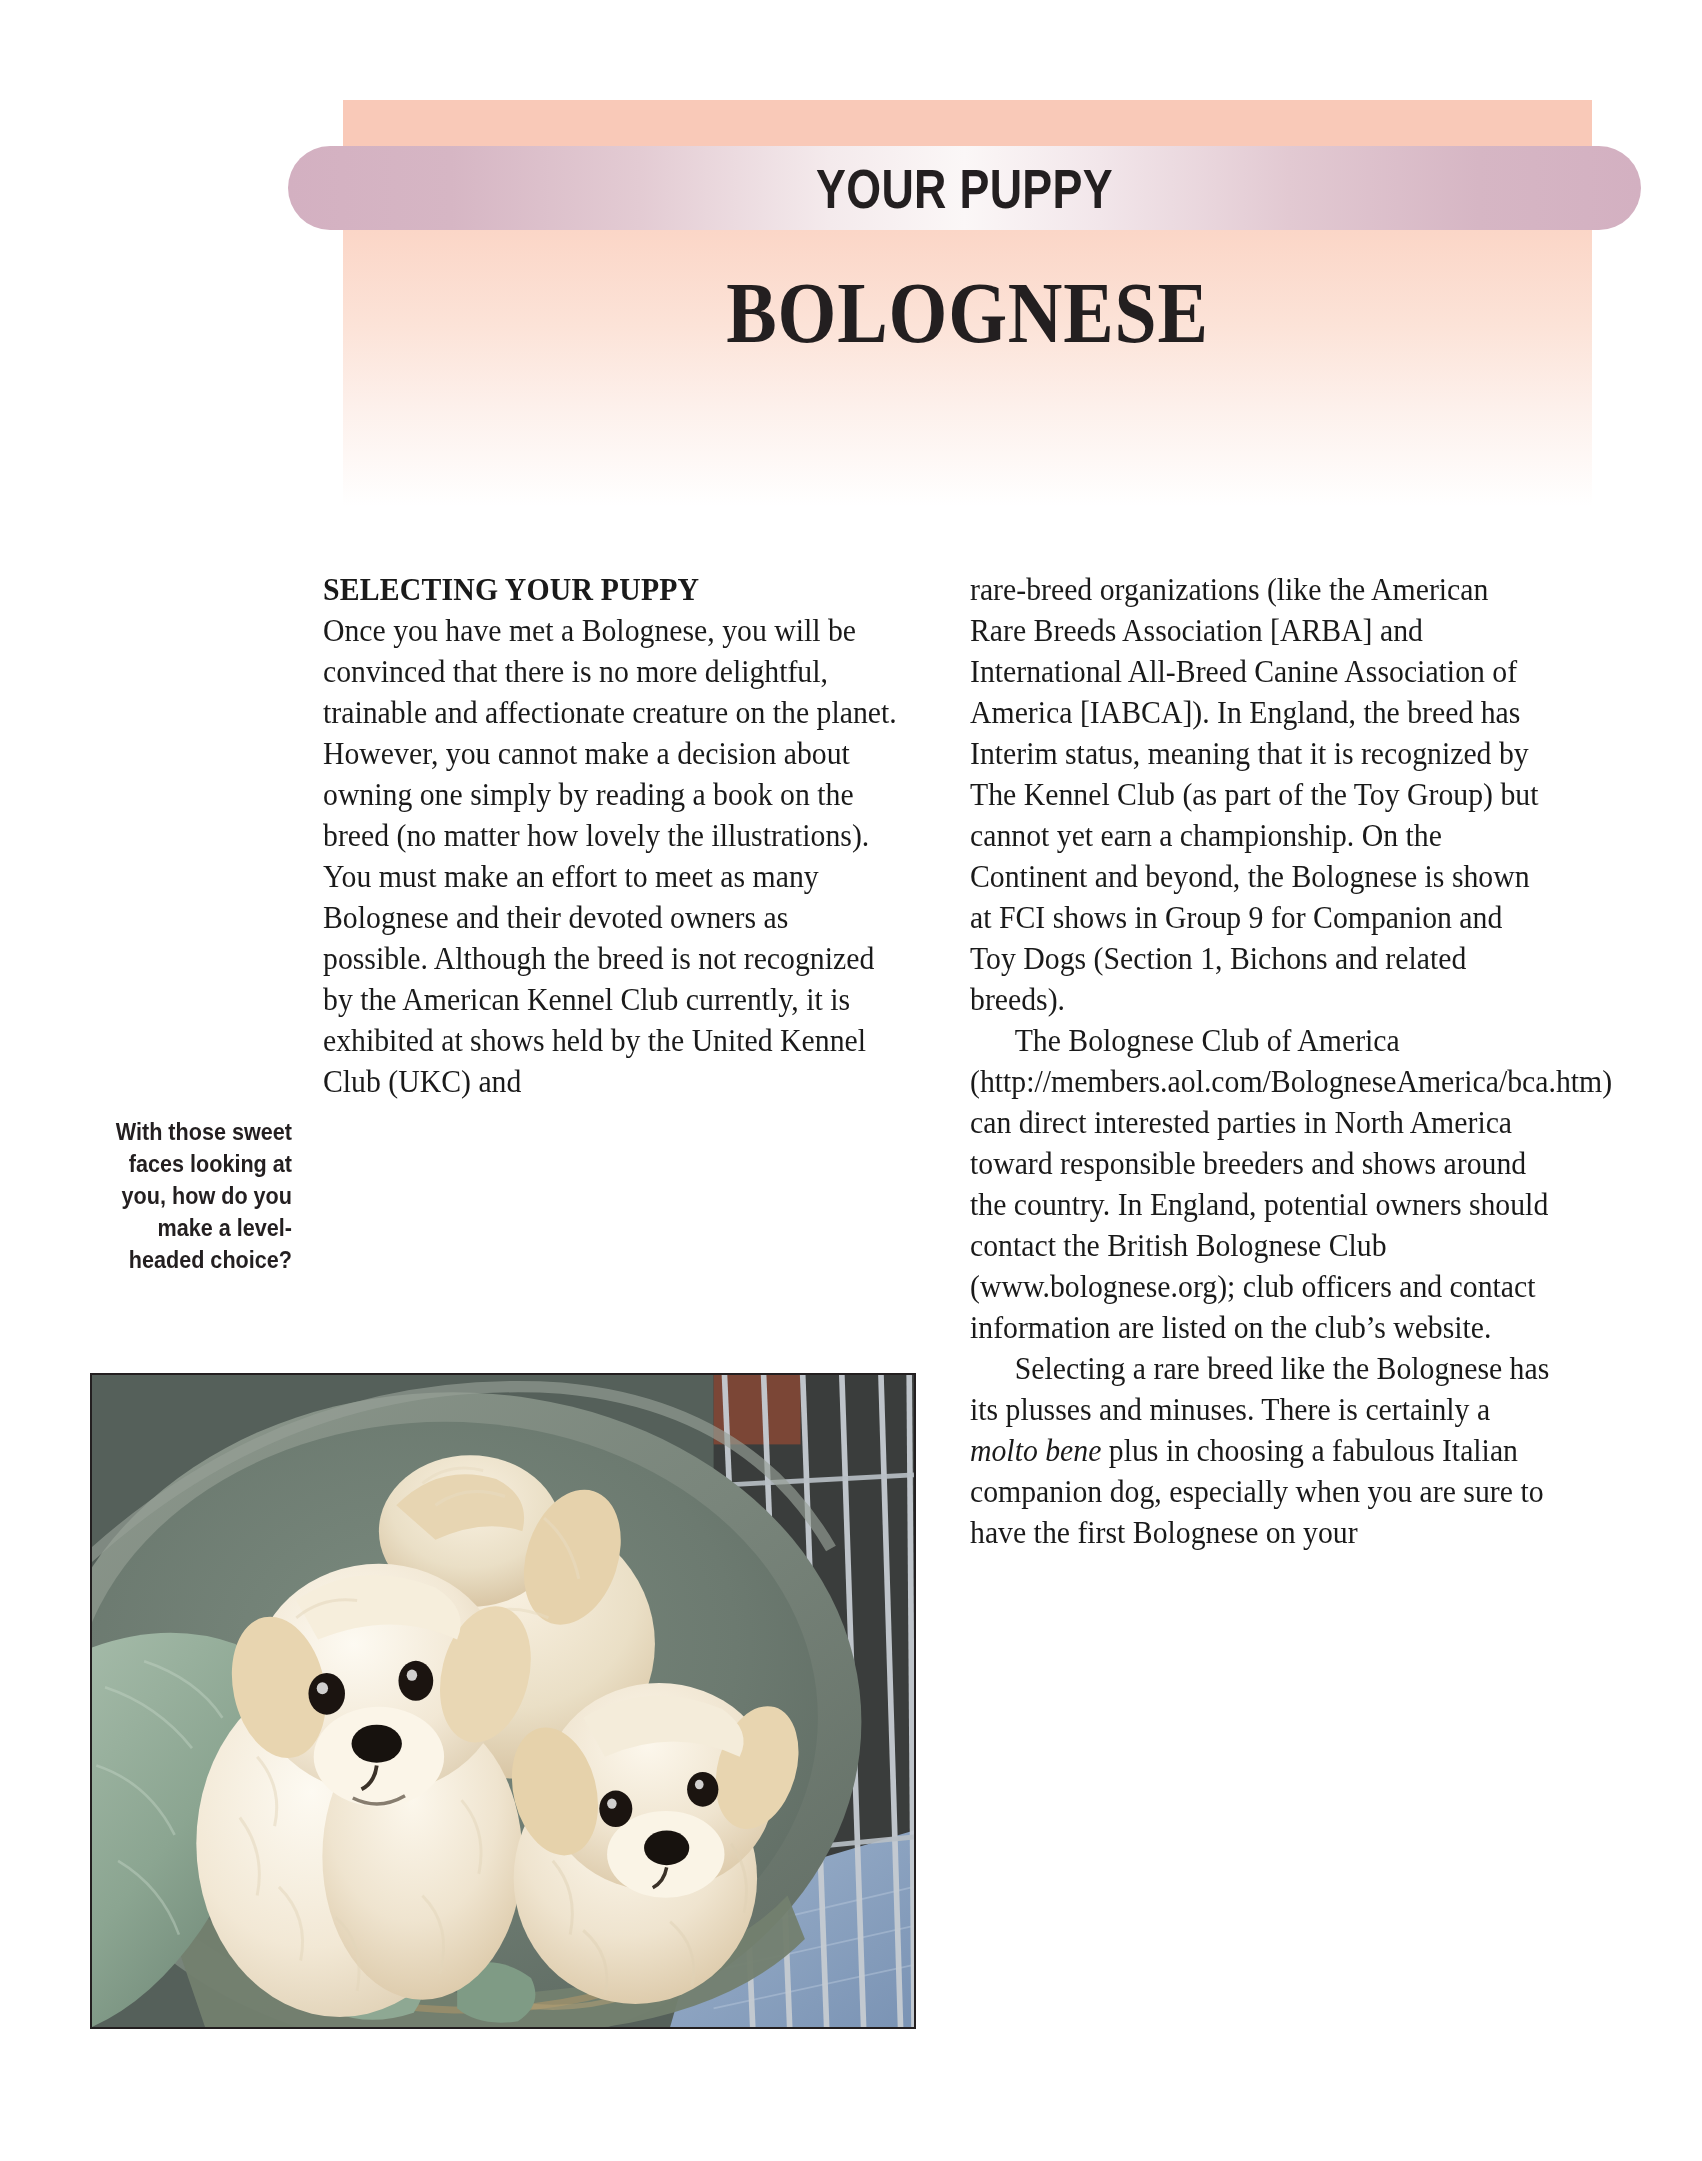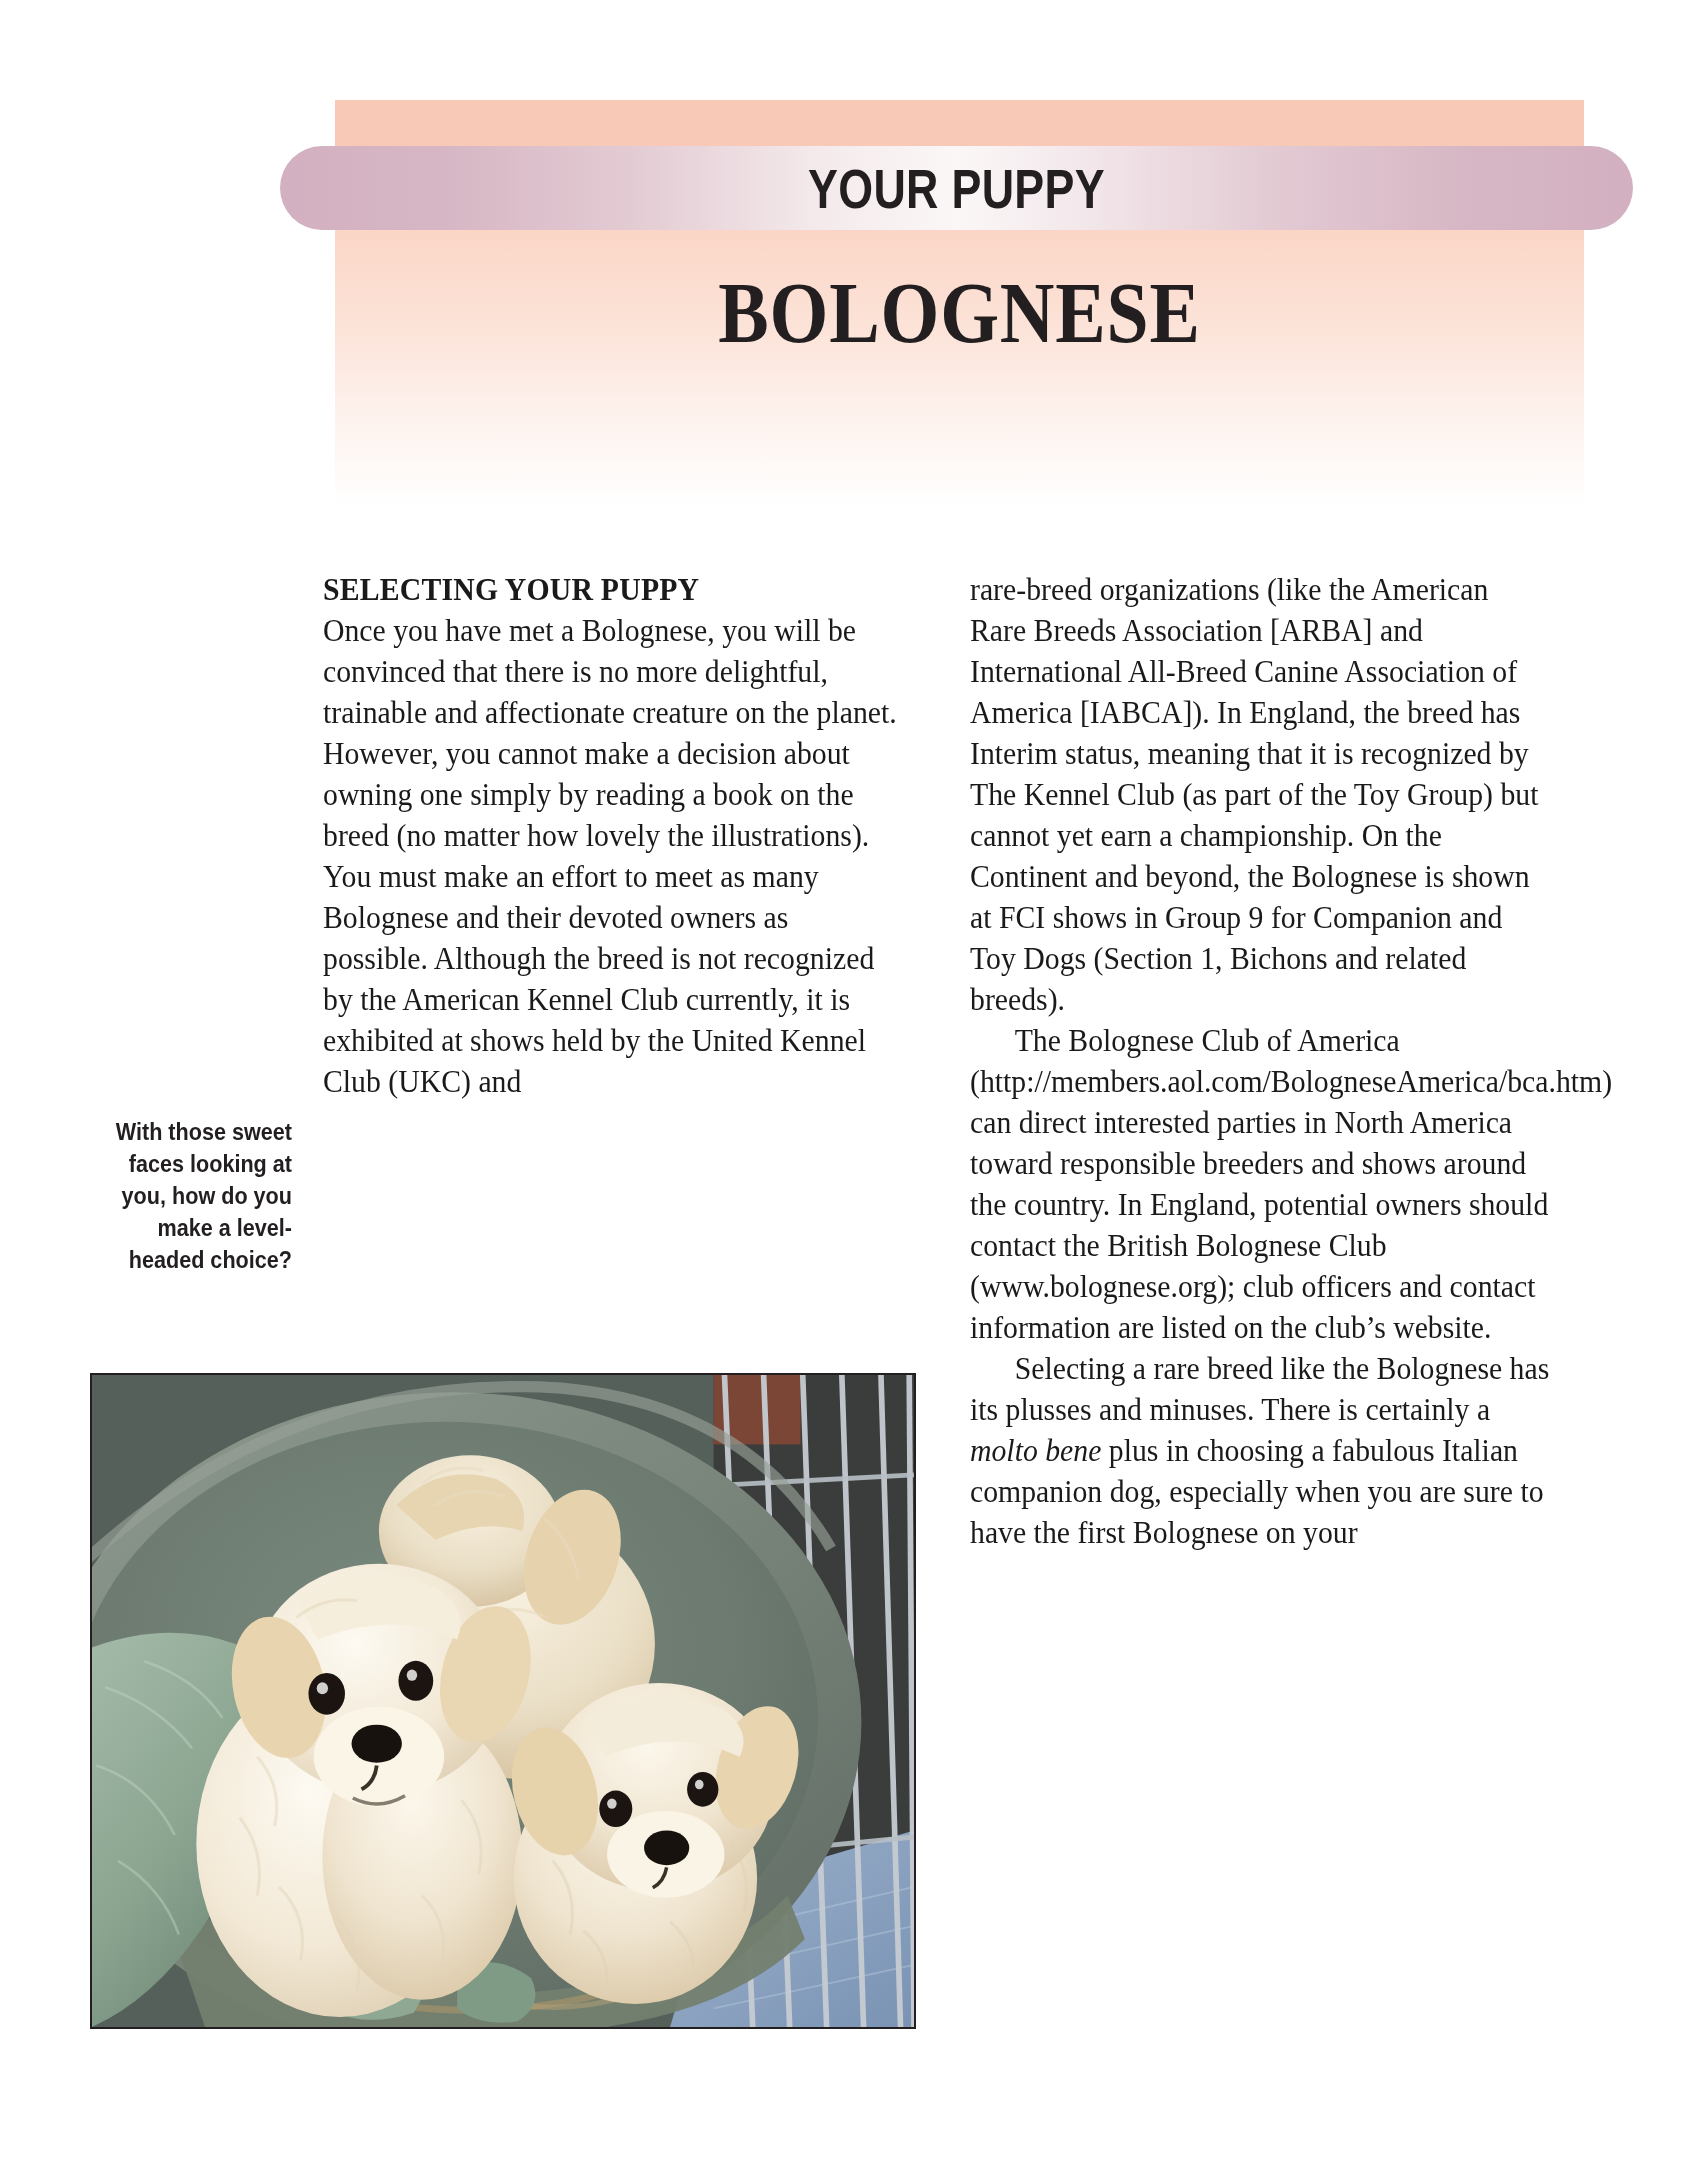--- a/index.html
+++ b/index.html
@@ -12,21 +12,21 @@
     width: 1703px;
     height: 2161px;
     position: relative;
     overflow: hidden;
     font-family: "Liberation Serif", "DejaVu Serif", serif;
   }
 
   
   #header-art {
     position: absolute;
-    left: 8px; top: 0;
+    left: 16px; top: 0;
     width: 1512px;
     height: 524px;
   }
   #peach-panel {
     position: absolute;
     left: 327px;
     top: 100px;
     width: 1249px;
     height: 406px;
     background: linear-gradient(to bottom,

